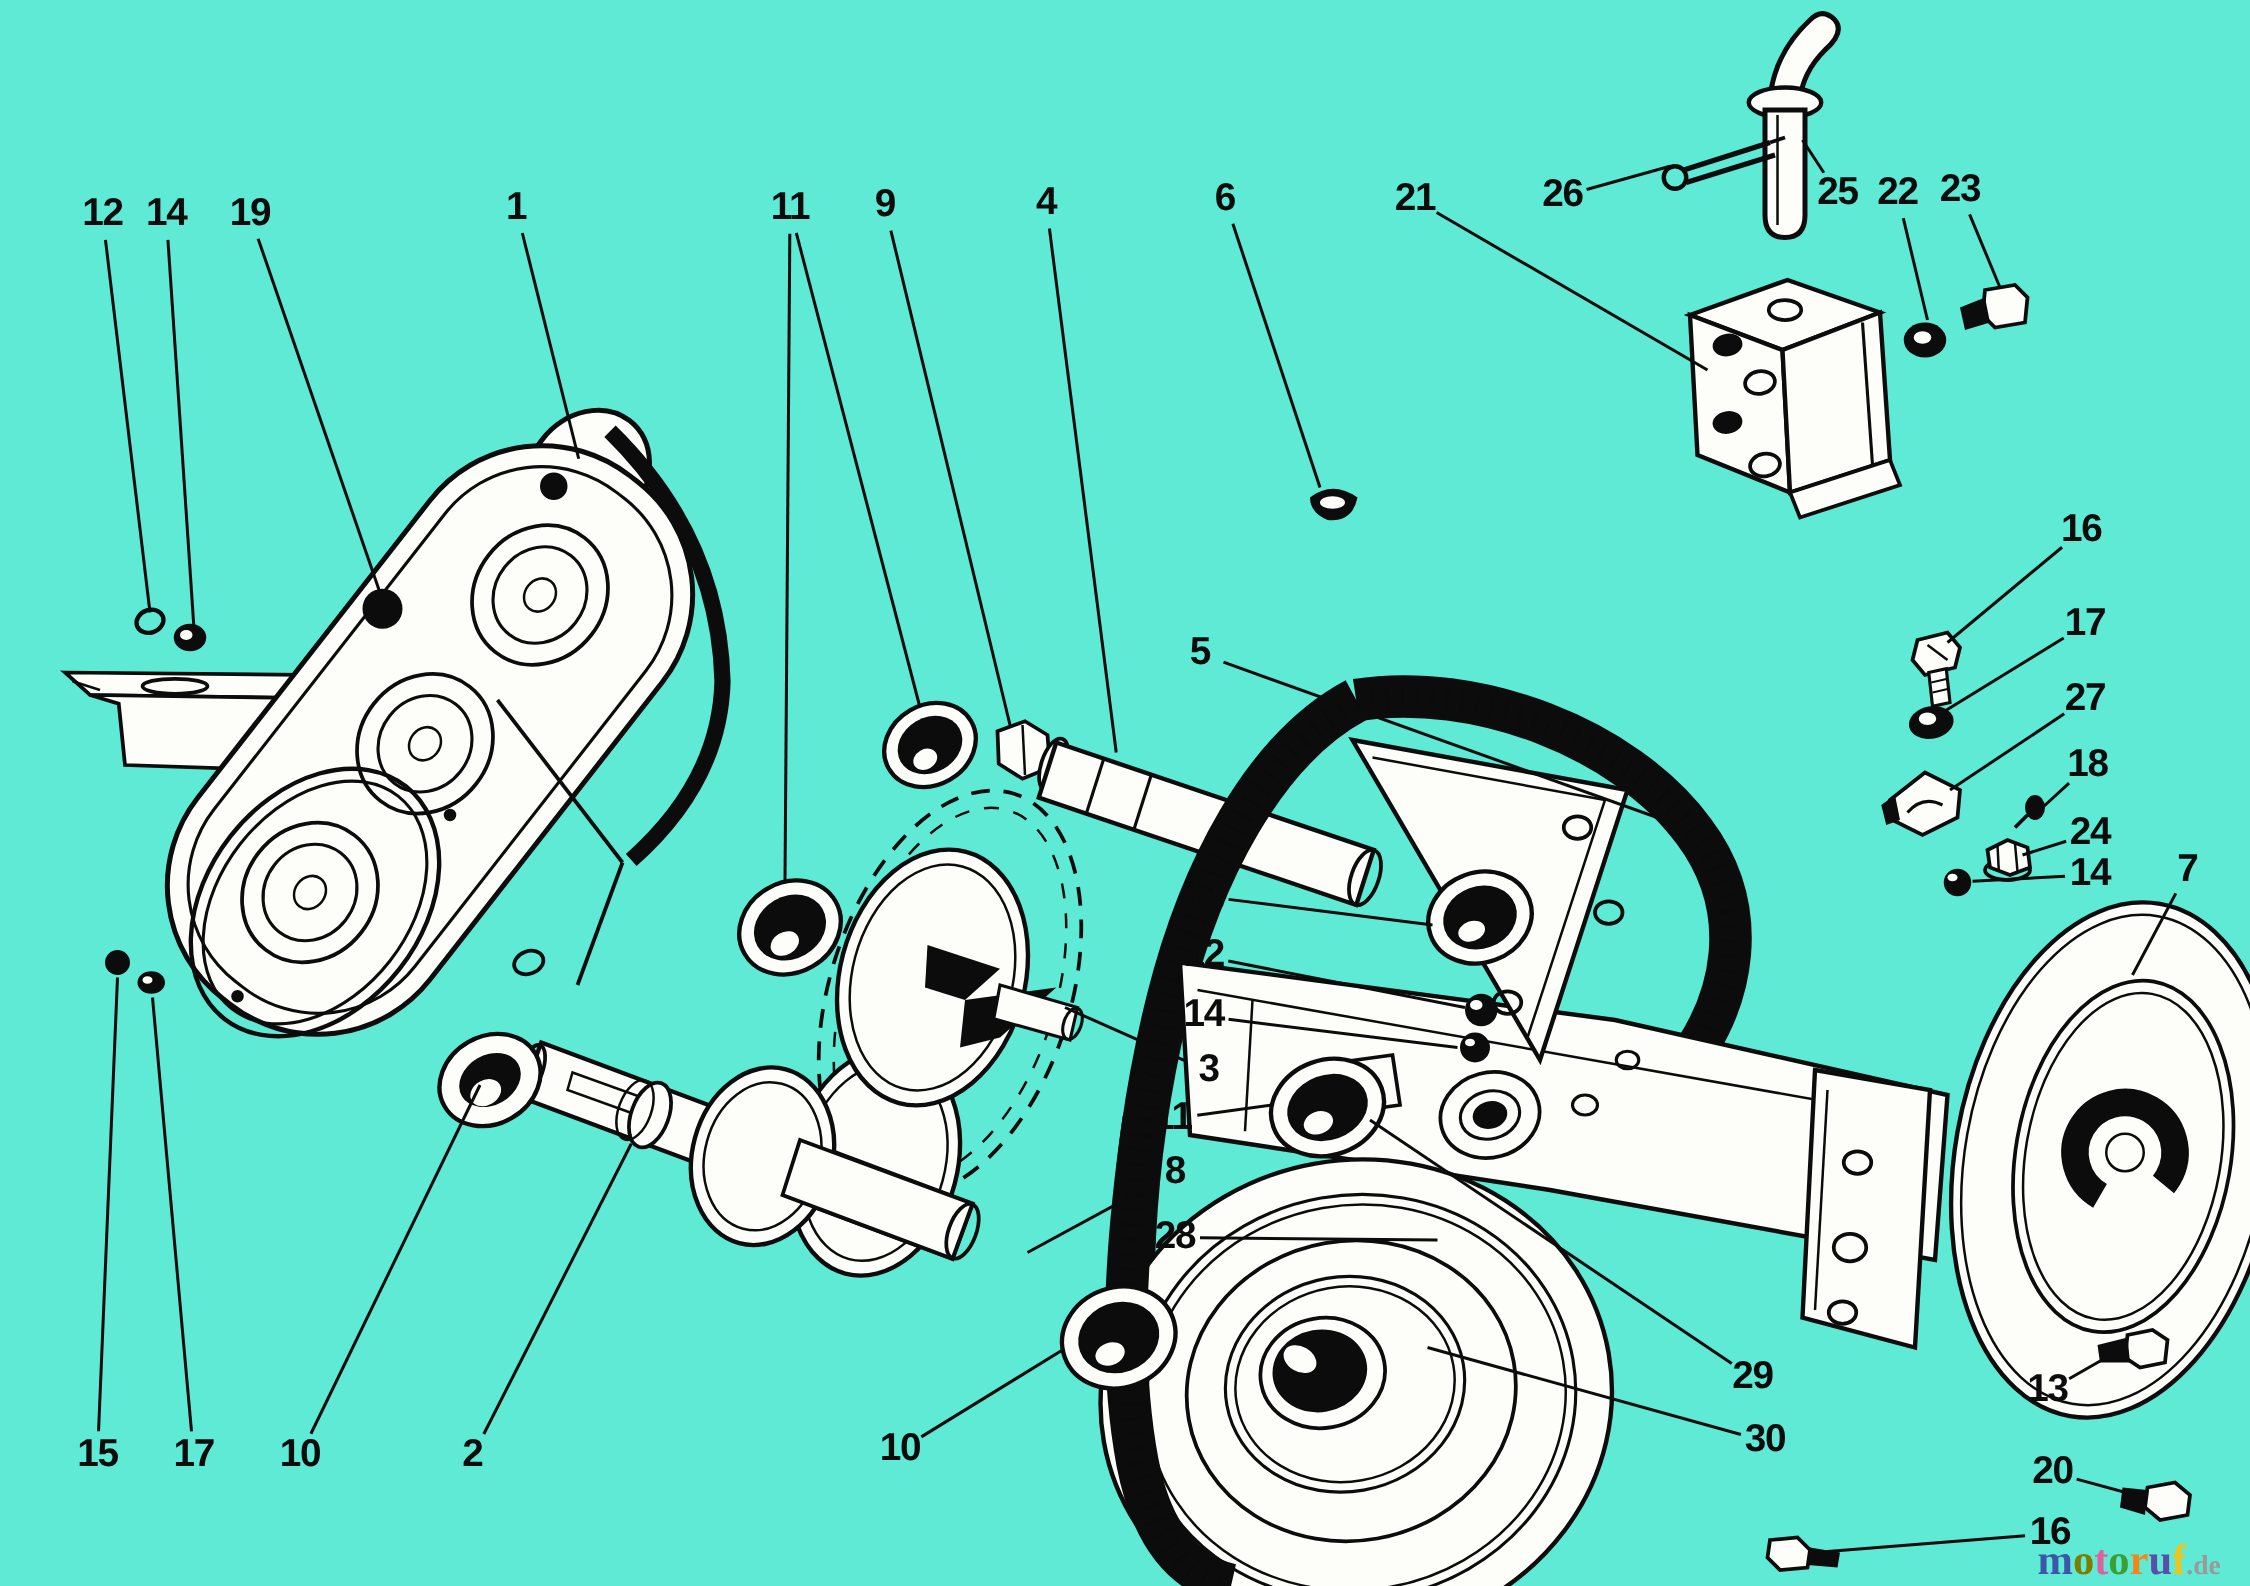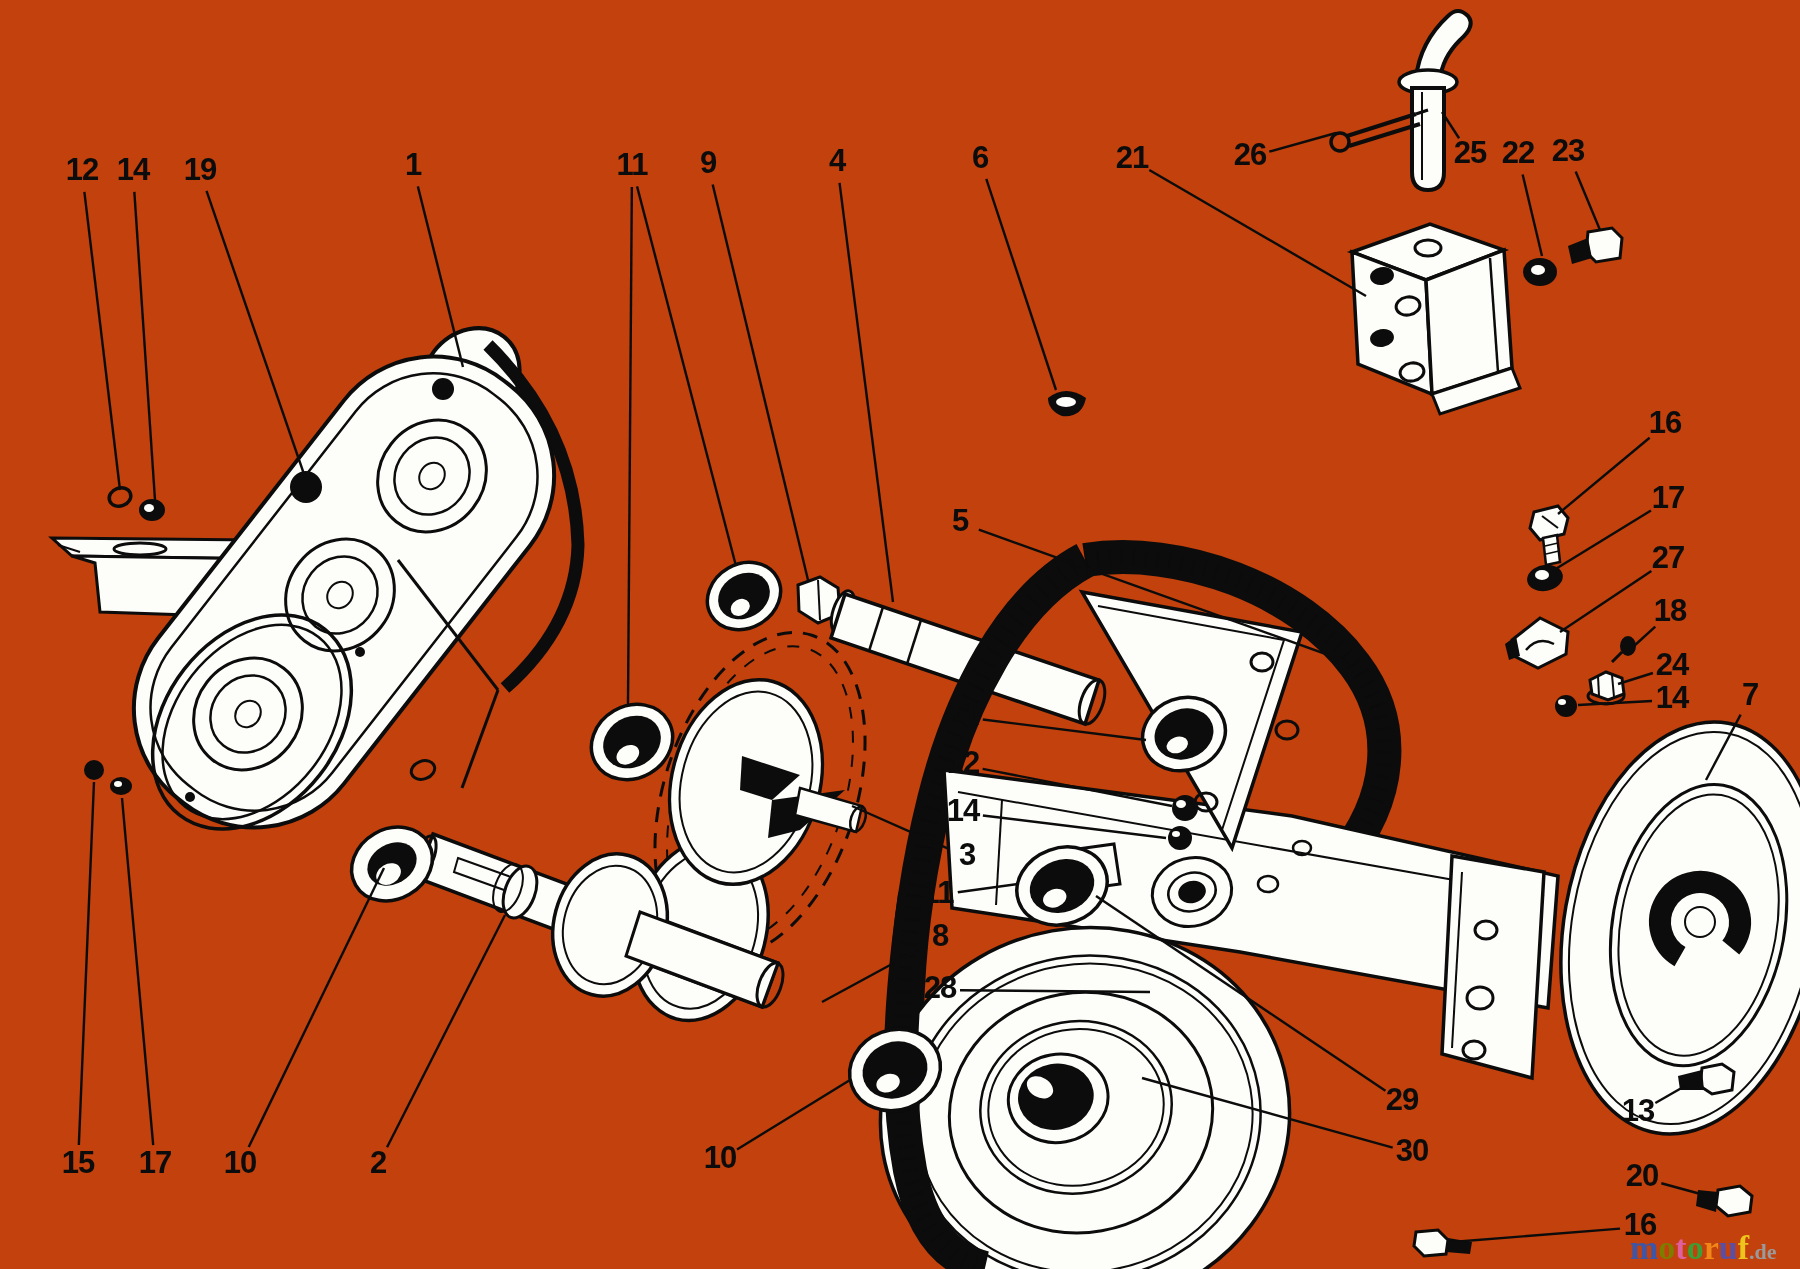--- a/index.html
+++ b/index.html
@@ -1,16 +1,16 @@
 <!DOCTYPE html>
 <html><head>
 <meta charset="utf-8">
 <style>
   html,body{margin:0;padding:0;background:#ffffff;}
-  #page{position:relative;width:1800px;height:1269px;background:#c2410c;overflow:hidden;
+  #page{position:relative;width:1800px;height:1269px;background:#5eead4;overflow:hidden;
         font-family:"Liberation Sans", sans-serif;}
   svg{display:block}
   .ln{fill:none;stroke:#0c0c0c}
   .w{fill:#fdfdfa;stroke:#0c0c0c}
   .k{fill:#0c0c0c;stroke:none}
   .leader{stroke:#0c0c0c;stroke-width:2.4;fill:none}
   text.callout{font:700 31px "Liberation Sans", sans-serif;fill:#0c0c0c;
                text-anchor:middle;dominant-baseline:middle;letter-spacing:-1px}
   #watermark{font-family:"Liberation Serif", serif;font-weight:700}
 </style>

